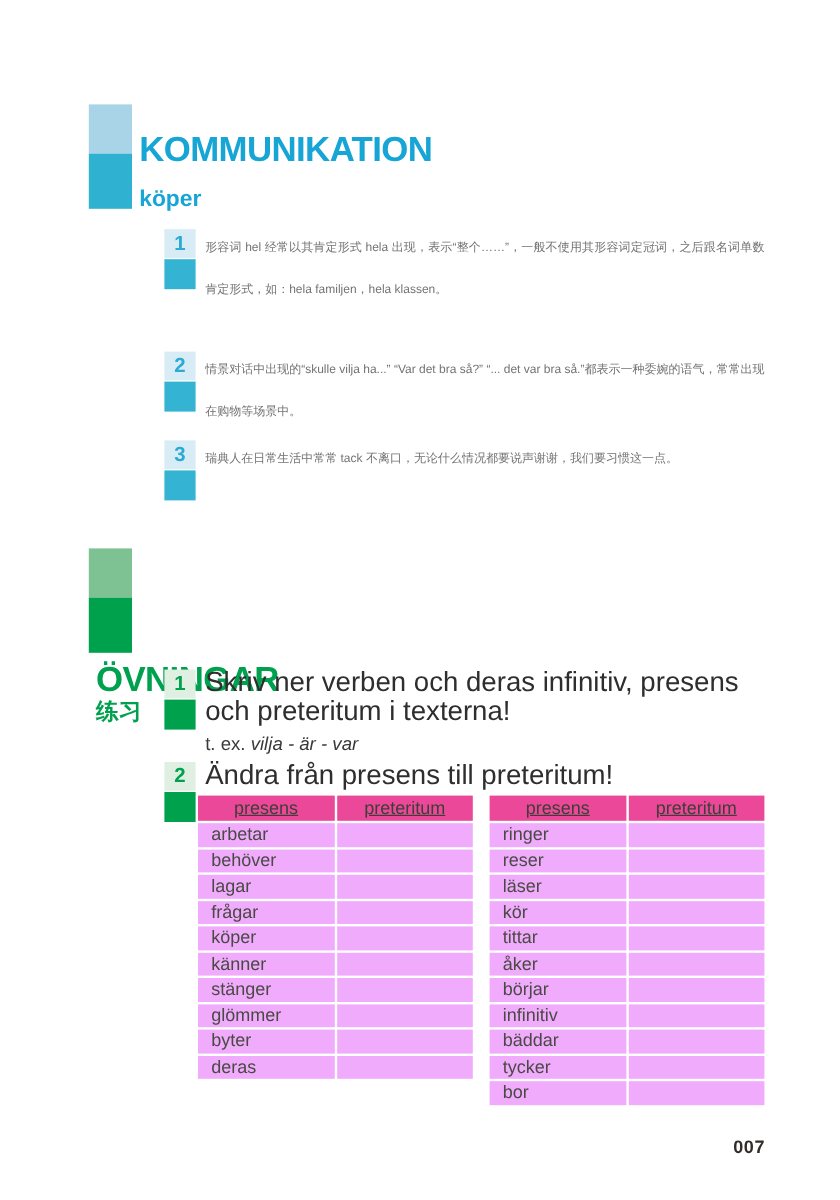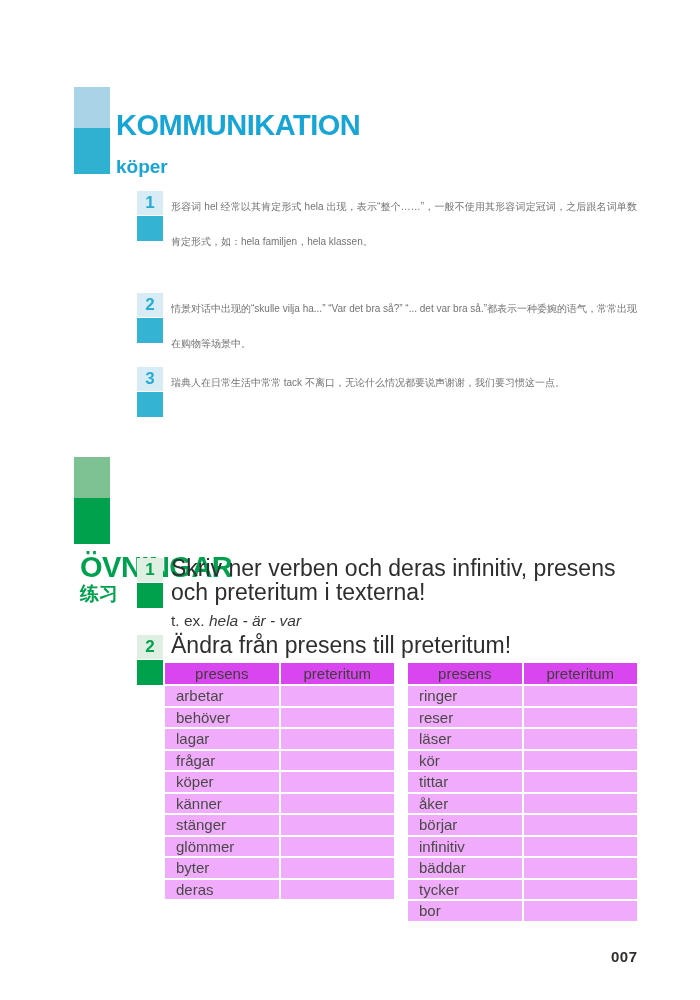--- a/index.html
+++ b/index.html
@@ -37,21 +37,21 @@
   .ex-title{font-size:23px;line-height:24px;color:#2e2e2e;}
   .example{margin-top:8px;font-size:15.5px;color:#3a3a3a;}
   .example .it{font-style:italic;}
   
   .vtable{position:absolute;left:165px;top:663px;width:472px;display:flex;gap:14px;}
   .subtable{flex:1;display:flex;flex-direction:column;gap:2px;}
   .trow{display:flex;gap:2px;height:19.5px;}
   .trow.thead{height:21px;}
   .cell{flex:1;background:#f0abfc;display:flex;align-items:center;
         font-size:15px;color:#4a4a45;padding-left:11px;box-sizing:border-box;}
-  .thead .cell{background:#d946ef;justify-content:center;padding-left:0;color:#3e3e38;}
+  .thead .cell{background:#ec4899;justify-content:center;padding-left:0;color:#3e3e38;text-decoration:underline;}
   
   .pagenum{position:absolute;left:611px;top:948px;font-size:15px;
            letter-spacing:0.5px;color:#322d29;font-weight:bold;}
 </style>
 </head>
 <body>
 
 <div class="sec sec-blue" style="top:87px;">
   <div class="squares">
     <div class="sq l"></div>
@@ -98,21 +98,21 @@
   </div>
 </div>
 
 <div class="item" style="top:556px;">
   <div class="badge badge-green">
     <div class="bt">1</div>
     <div class="bb"></div>
   </div>
   <div class="ex-content">
     <div class="ex-title">Skriv ner verben och deras infinitiv, presens och preteritum i texterna!</div>
-    <div class="example"><span>t. ex. </span><span class="it">hela - är - var</span></div>
+    <div class="example"><span>t. ex. </span><span class="it">vilja - är - var</span></div>
   </div>
 </div>
 
 <div class="item" style="top:633px;">
   <div class="badge badge-green">
     <div class="bt">2</div>
     <div class="bb"></div>
   </div>
   <div class="ex-content">
     <div class="ex-title">Ändra från presens till preteritum!</div>

